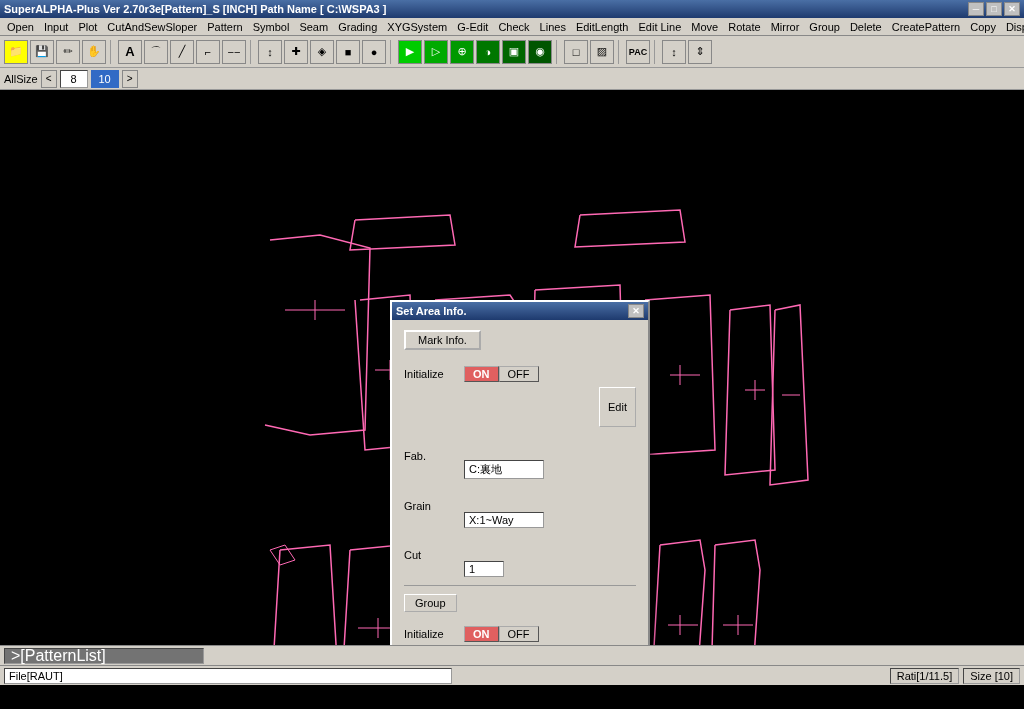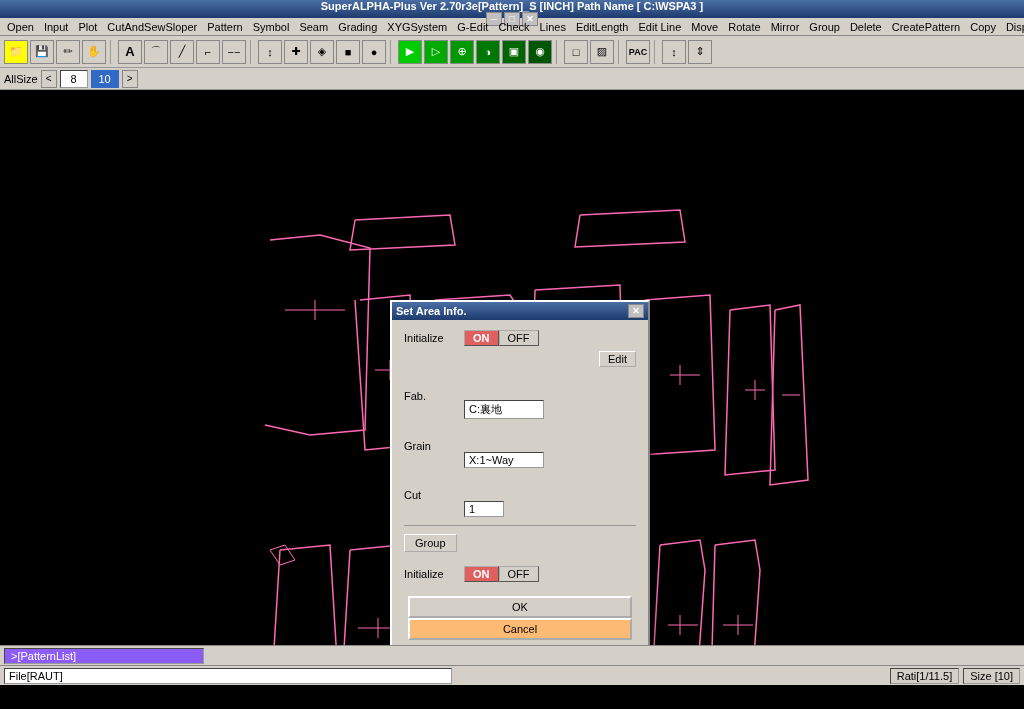--- a/index.html
+++ b/index.html
@@ -9,21 +9,20 @@
     #titlebar {
       background: linear-gradient(to bottom, #4a6fa5, #1e3a6e);
       color: #fff;
       height: 18px;
       display: flex;
       align-items: center;
       padding: 0 4px;
       justify-content: space-between;
       font-size: 11px;
       font-weight: bold;
-      flex-direction: column;
     }
     #titlebar-buttons { display: flex; gap: 2px; }
     .title-btn {
       width: 16px; height: 14px;
       background: #c0c0c0;
       border: 1px solid #888;
       font-size: 9px;
       display: flex; align-items: center; justify-content: center;
       cursor: pointer;
     }
@@ -194,21 +193,21 @@
       background: #fff;
       border: 1px inset #999;
       padding: 1px 4px;
       font-size: 11px;
       width: 80px;
       margin-top: 28px;
     }
     .edit-btn {
       background: #d4d0c8;
       border: 1px outset #fff;
-      padding: 1px 8px;
+      padding: 13px 8px;
       font-size: 11px;
       cursor: pointer;
     }
     .group-btn {
       background: #d4d0c8;
       border: 1px outset #fff;
       padding: 2px 10px;
       font-size: 11px;
       cursor: pointer;
       margin-bottom: 6px;
@@ -279,28 +278,28 @@
     #bottombar {
       background: #d4d0c8;
       height: 20px;
       display: flex;
       align-items: center;
       padding: 0 4px;
       border-top: 1px solid #888;
       font-size: 11px;
     }
     .bottom-field {
-      background: #8b5cf6;
+      background: #737373;
       color: #fff;
       border: 1px inset #999;
       padding: 0 6px;
       height: 16px;
       display: flex;
       align-items: center;
-      font-size: 11px;
+      font-size: 16px;
       min-width: 200px;
     }
   </style>
 </head>
 <body>
 
 <div id="titlebar">
   <span>SuperALPHA-Plus Ver 2.70r3e[Pattern]_S [INCH]  Path Name  [ C:\WSPA3 ]</span>
   <div id="titlebar-buttons">
     <div class="title-btn">─</div>
@@ -434,20 +433,23 @@
     <polyline points="270,460 285,455 295,470 280,475 270,460" fill="none" stroke="#ff69b4" stroke-width="1"></polyline>
   </svg>
 
   <div id="dialog-overlay">
     <div id="dialog">
       <div id="dialog-titlebar">
         <span>Set Area Info.</span>
         <div class="dialog-close-btn">✕</div>
       </div>
       <div id="dialog-content">
+        <div class="dialog-section">
+          <button class="mark-info-btn">Mark Info.</button>
+        </div>
         <div class="dialog-row">
           <span class="dialog-label">Initialize</span>
           <button class="btn-on">ON</button>
           <button class="btn-off">OFF</button>
         </div>
         <div class="dialog-row" style="justify-content:flex-end;">
           <button class="edit-btn">Edit</button>
         </div>
         <div class="dialog-row">
           <span class="dialog-label">Fab.</span>

